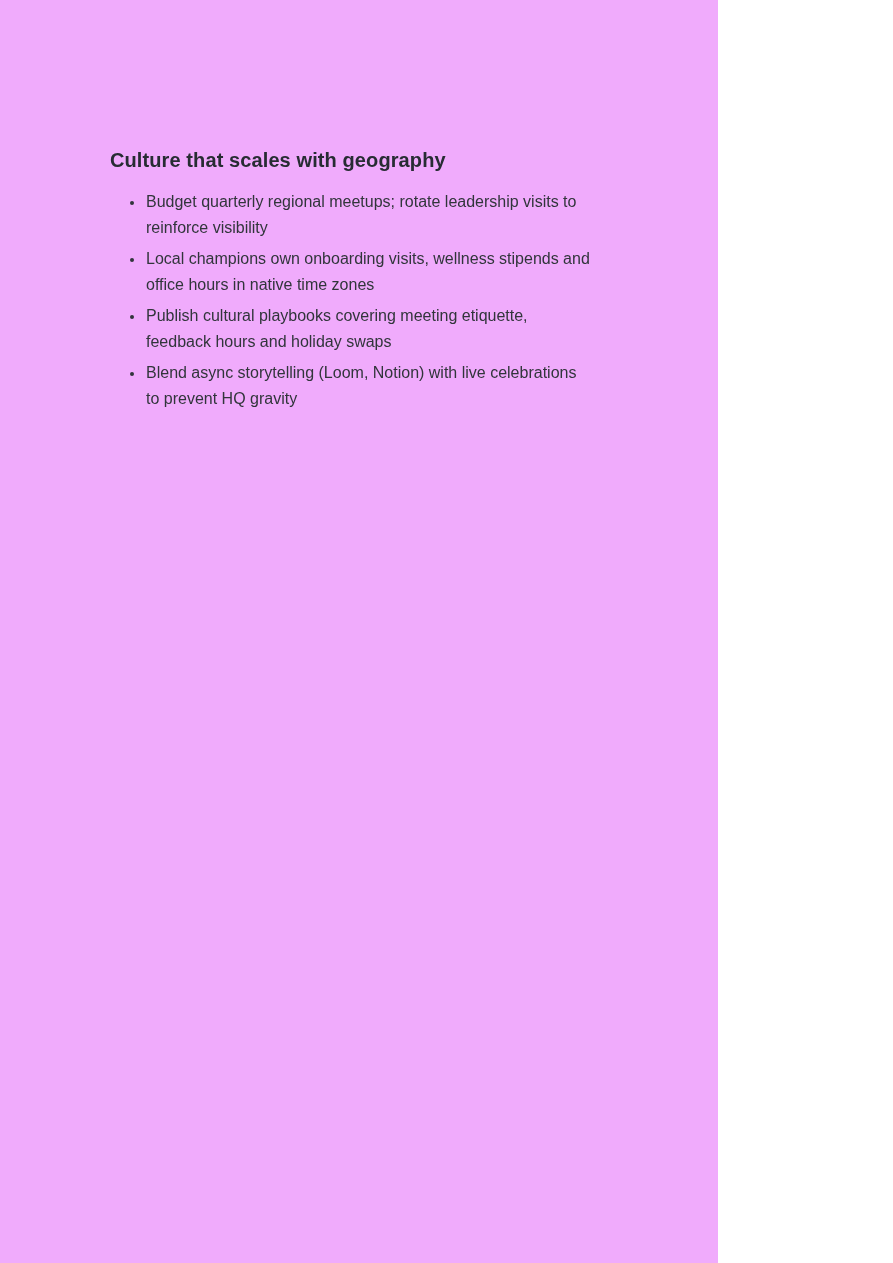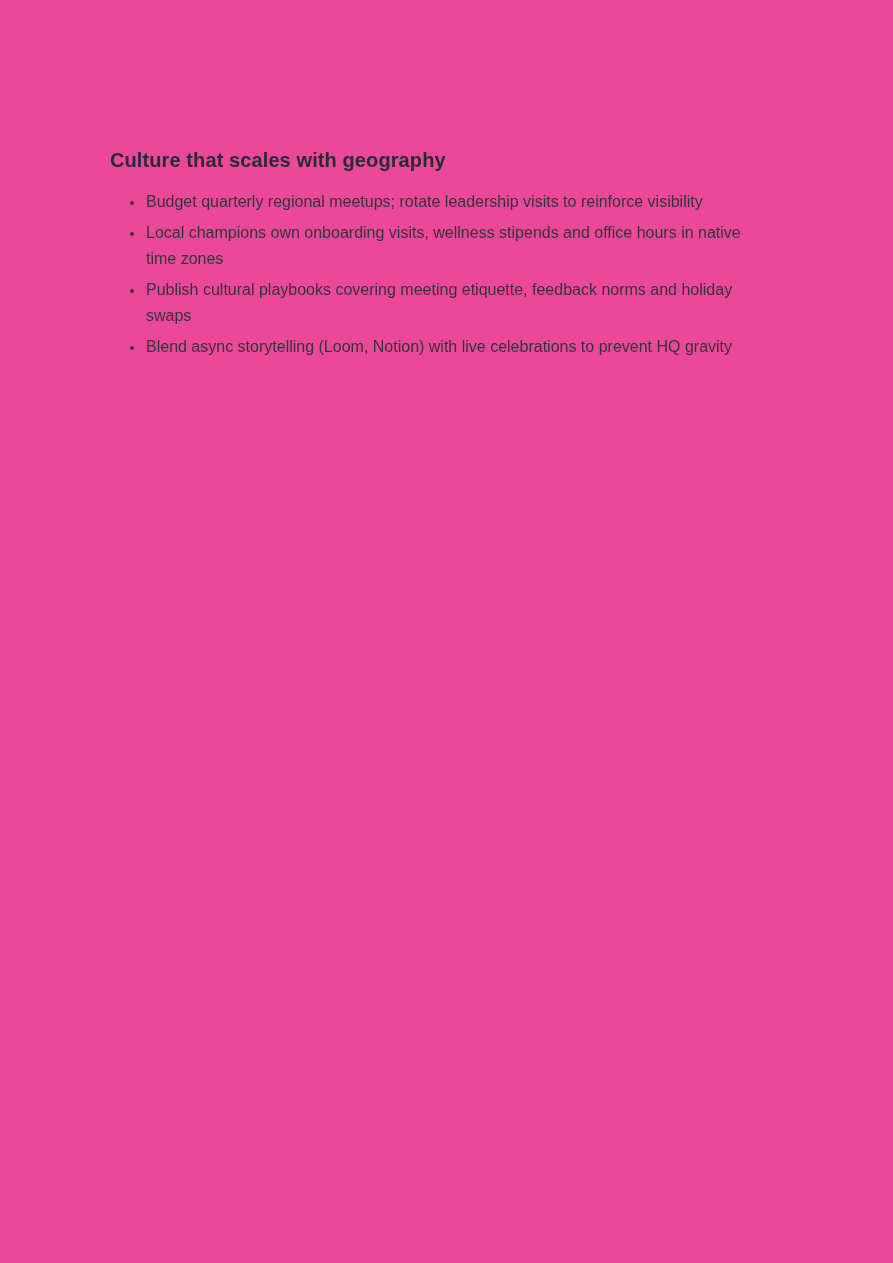--- a/index.html
+++ b/index.html
@@ -9,24 +9,24 @@
   }
   body {
     width: 893px;
     height: 1263px;
     font-family: "Liberation Sans", sans-serif;
     color: var(--body-color, #31353b);
     overflow: hidden;
   }
   .page {
     box-sizing: border-box;
-    width: 893px;
+    width: 718px;
     height: 1263px;
     padding: 148px 110px 0 110px;
-    background: #ec4899;
+    background: #f0abfc;
   }
   h1.doc-heading {
     margin: 0 0 16px 0;
     font-size: 20px;
     line-height: 1.25;
     font-weight: 700;
     color: var(--heading-color, #272c33);
     letter-spacing: 0.1px;
   }
   ul.doc-list {
@@ -48,16 +48,16 @@
 </style>
 </head>
 <body style="background: rgb(255, 255, 255);">
 
 <main class="page">
   <h1 class="doc-heading">Culture that scales with geography</h1>
 
   <ul class="doc-list">
     <li>Budget quarterly regional meetups; rotate leadership visits to reinforce visibility</li>
     <li>Local champions own onboarding visits, wellness stipends and office hours in native time zones</li>
-    <li>Publish cultural playbooks covering meeting etiquette, feedback norms and holiday swaps</li>
+    <li>Publish cultural playbooks covering meeting etiquette, feedback hours and holiday swaps</li>
     <li>Blend async storytelling (Loom, Notion) with live celebrations to prevent HQ gravity</li>
   </ul>
 </main>
 
 </body></html>

